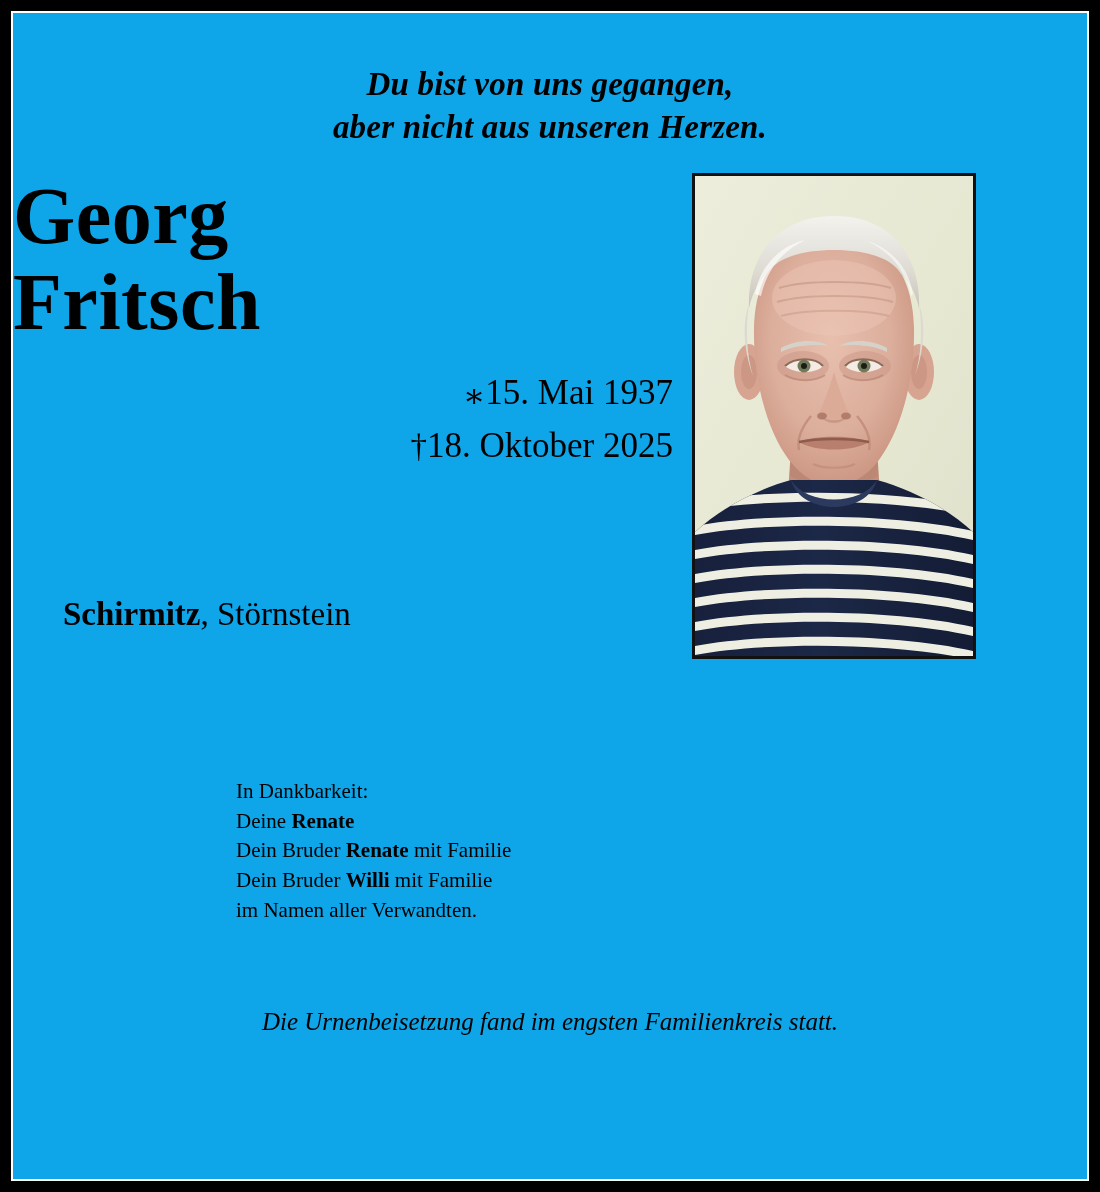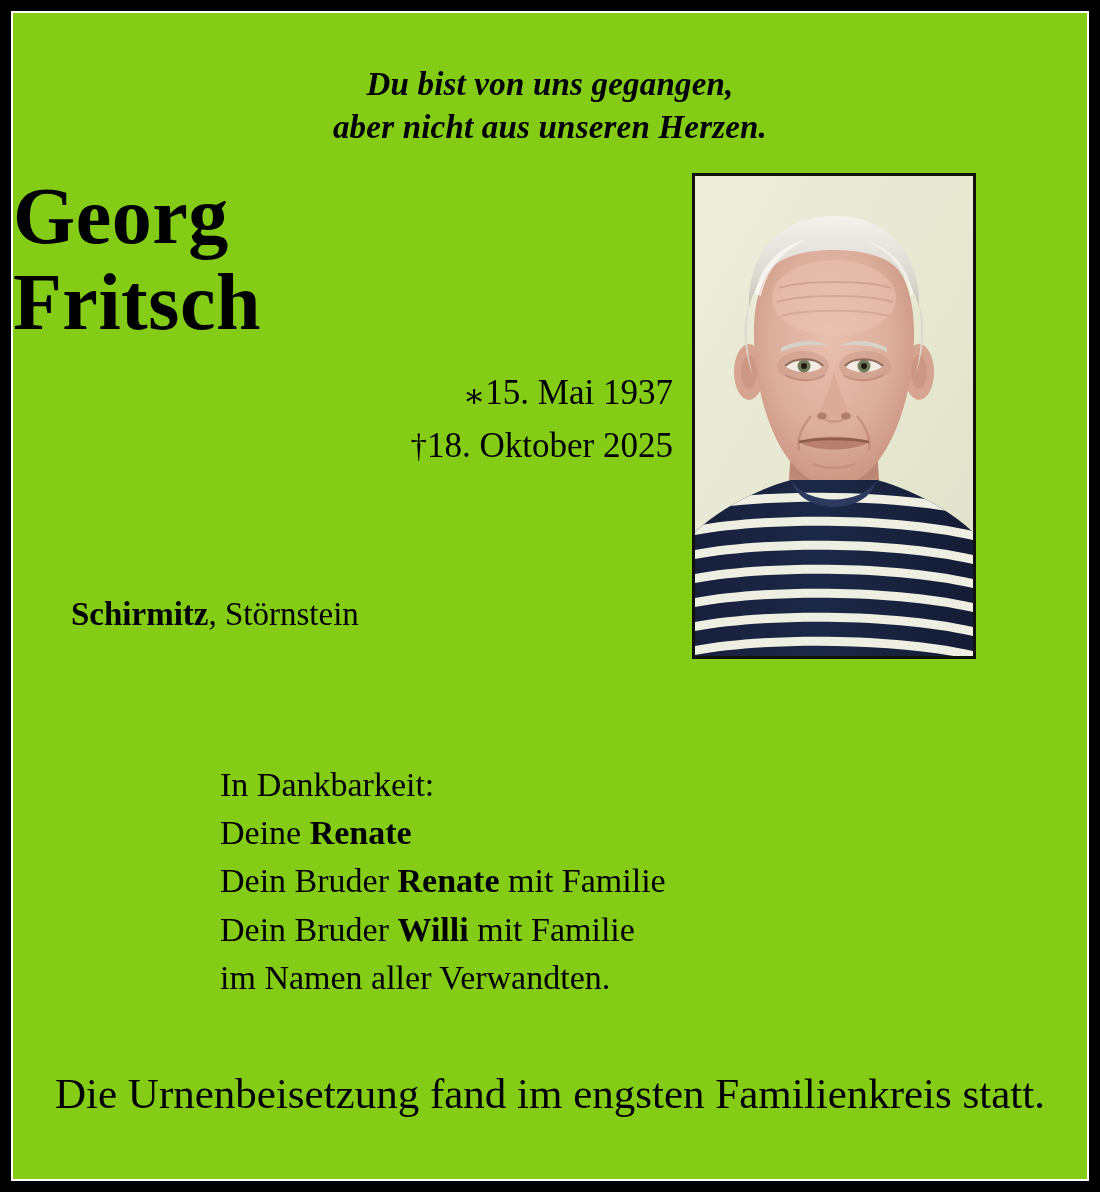--- a/index.html
+++ b/index.html
@@ -23,21 +23,21 @@
     width: 1100px;
     height: 1192px;
     background: #ffffff;
     border: 11px solid #000000;
   }
   .notice-inner {
     position: relative;
     box-sizing: border-box;
     width: 100%;
     height: 100%;
-    background: #84cc16;
+    background: #0ea5e9;
     border: 2px solid #ffffff;
     padding: 0;
   }
 
   
   .epitaph {
     margin: 0;
     padding-top: 50px;
     text-align: center;
     font-style: italic;
@@ -92,21 +92,21 @@
     display: inline-block;
     font-size: 33px;
     vertical-align: baseline;
   }
   .sym-born {
     transform: translateY(3px);
   }
 
   .hometown {
     position: absolute;
-    left: 58px;
+    left: 50px;
     top: 422px;
     margin: 0;
     font-size: 33px;
     line-height: 1.2;
     white-space: pre;
   }
   .hometown .primary-town { font-weight: bold; }
 
   
   .portrait-frame {
@@ -117,40 +117,41 @@
     height: 486px;
     box-sizing: border-box;
     border: 3px solid #111111;
     background: #e8e9d4;
     overflow: hidden;
   }
   .portrait-frame svg { display: block; }
 
   
   .mourners {
-    margin: 0;
+    margin: 16px;
     padding-left: 207px;
     padding-top: 88px;
-    font-size: 34px;
+    font-size: 21px;
     line-height: 1.42;
   }
   .mourners .m-line {
     display: block;
     white-space: pre;
   }
   .mourners b { font-weight: bold; }
 
   
   .closing {
     margin: 0;
     padding-top: 64px;
     text-align: center;
-    font-size: 43px;
+    font-size: 25px;
     line-height: 1.3;
     white-space: pre;
+    font-style: italic;
   }
 </style>
 </head>
 <body>
 
 <div class="notice-card">
   <div class="notice-inner">
 
     <div class="epitaph">
       <span class="line">Du bist von uns gegangen,</span>

